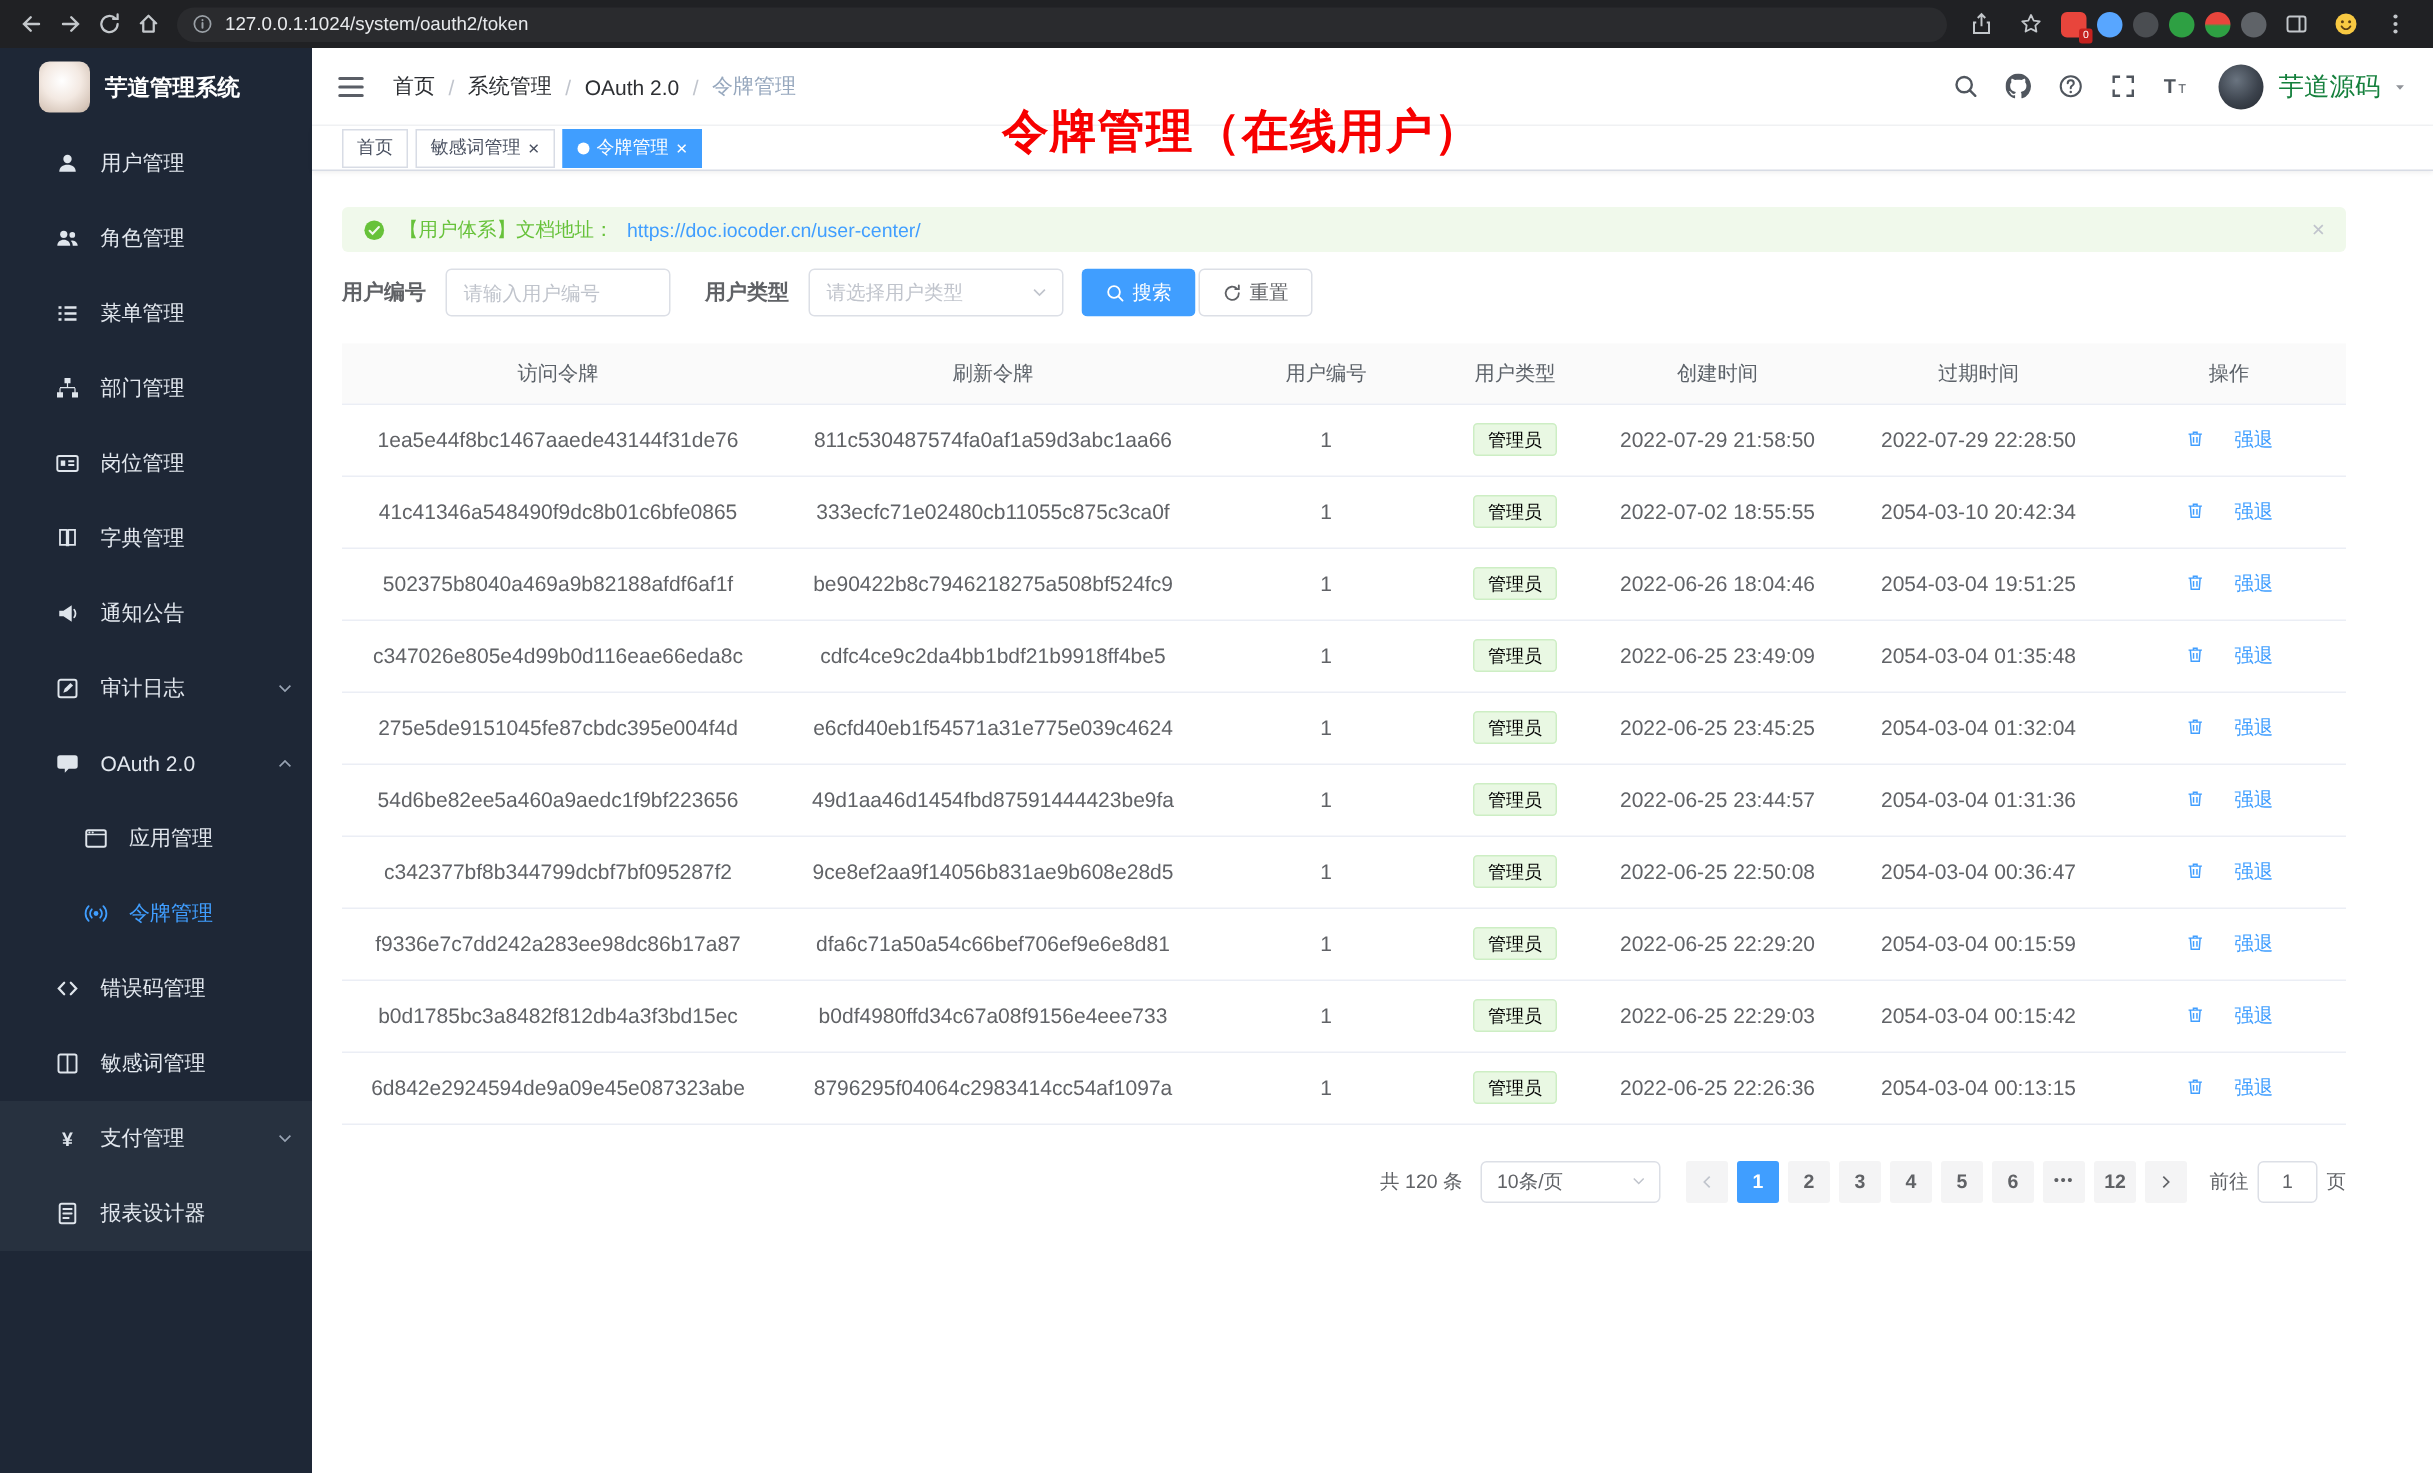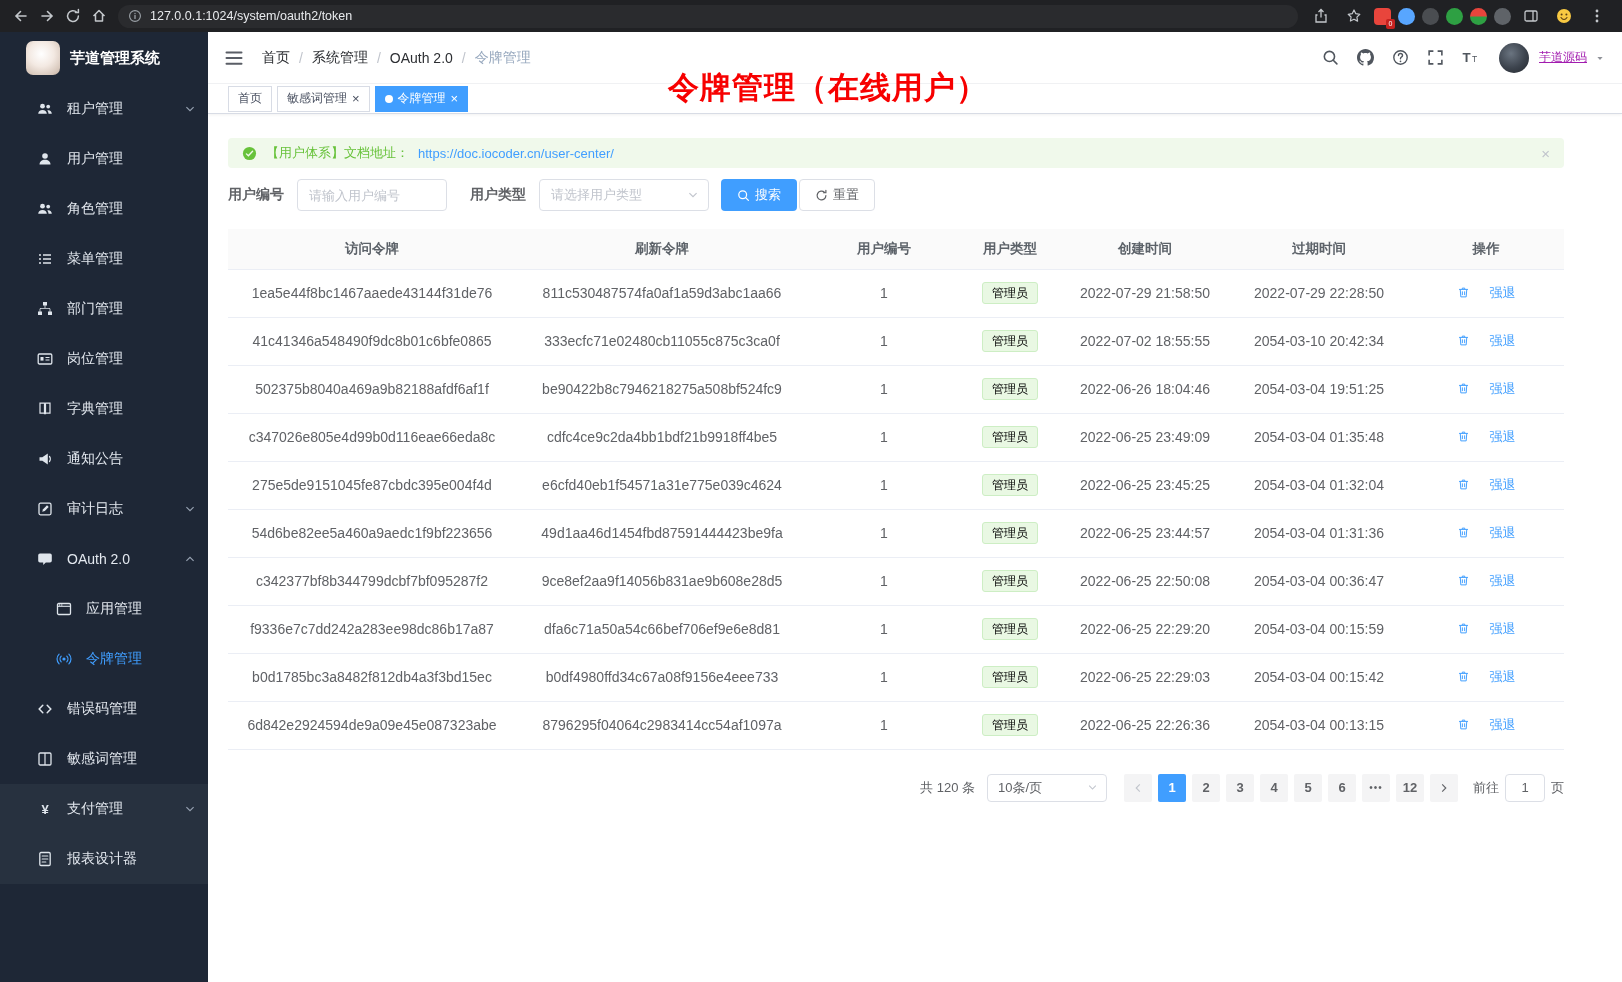--- a/index.html
+++ b/index.html
@@ -50,21 +50,21 @@
 .topbar{height:52px;display:flex;align-items:center;padding:0 16px;flex:0 0 auto;border-bottom:1px solid #f2f3f5;}
 .hamburger{width:20px;height:20px;color:#5a5e66;margin-right:18px;cursor:pointer;}
 .breadcrumb{display:flex;align-items:center;gap:9px;font-size:14px;}
 .bc-item{color:#2d2f33;cursor:pointer;white-space:nowrap;}
 .bc-item.last{color:#97a8be;cursor:default;}
 .bc-sep{color:#c0c4cc;}
 .topbar-right{margin-left:auto;display:flex;align-items:center;gap:2px;}
 .hbtn{width:33px;height:33px;display:flex;align-items:center;justify-content:center;color:#50565e;cursor:pointer;}
 .hbtn svg{width:17px;height:17px;}
 .user-avatar{width:30px;height:30px;border-radius:50%;background:radial-gradient(circle at 40% 35%,#6a7480 0%,#3c434d 55%,#23272e 100%);margin:0 8px 0 10px;cursor:pointer;flex:0 0 auto;}
-.user-name{font-size:12px;color:#a21caf;cursor:pointer;white-space:nowrap;text-decoration:underline;}
+.user-name{font-size:17px;color:#15803d;cursor:pointer;white-space:nowrap;}
 .user-caret{width:12px;height:12px;color:#909399;margin-left:5px;cursor:pointer;}
 
 .tagbar{height:30px;display:flex;align-items:center;gap:5px;padding:0 20px;border-bottom:1px solid #d8dce5;box-shadow:0 1px 3px rgba(0,0,0,.06);flex:0 0 auto;}
 .tag{height:26px;display:inline-flex;align-items:center;gap:5px;padding:0 9px;background:#fff;border:1px solid #d8dce5;color:#495060;font-size:12px;cursor:pointer;white-space:nowrap;}
 .tag .dot{width:8px;height:8px;border-radius:50%;background:#fff;}
 .tag.active{background:var(--accent);border-color:var(--accent);color:#fff;}
 .tag-close{font-style:normal;font-size:13px;line-height:1;cursor:pointer;}
 
 
 .content{flex:1;padding:24px 0 0 20px;min-height:0;position:relative;}
@@ -80,21 +80,21 @@
 .finput{width:150px;height:32px;border:1px solid #dcdfe6;border-radius:4px;padding:0 11px;font-size:13px;color:#606266;outline:none;background:#fff;margin-right:23px;font-family:inherit;}
 .finput::placeholder{color:#c0c4cc;}
 .fselect{width:170px;height:32px;border:1px solid #dcdfe6;border-radius:4px;padding:0 9px 0 11px;display:flex;align-items:center;justify-content:space-between;color:#c0c4cc;font-size:13px;background:#fff;margin-right:12px;cursor:pointer;}
 .fselect .caret{width:12px;height:12px;color:#c0c4cc;}
 .btn{height:32px;border-radius:4px;display:inline-flex;align-items:center;gap:5px;font-size:13px;padding:0 15px;cursor:pointer;border:1px solid transparent;font-family:inherit;}
 .btn .bico{width:13px;height:13px;}
 .btn-primary{background:var(--accent);color:#fff;margin-right:2px;}
 .btn-plain{background:#fff;border-color:#dcdfe6;color:#606266;}
 
 .table{width:100%;border-collapse:collapse;table-layout:fixed;margin-top:18px;}
-.table thead th{height:40px;background:#fafafa;color:#5c6269;font-size:13.5px;font-weight:bold;border-bottom:1px solid #ebeef5;text-align:center;white-space:nowrap;}
+.table thead th{height:40px;background:#fafafa;color:#5c6269;font-size:13.5px;font-weight:normal;border-bottom:1px solid #ebeef5;text-align:center;white-space:nowrap;}
 .table tbody td{height:48px;color:#606266;font-size:14px;text-align:center;border-bottom:1px solid #ebeef5;white-space:nowrap;overflow:hidden;}
 .tag-success{display:inline-block;height:22px;line-height:20px;padding:0 9px;background:#e9f8e3;border:1px solid #cdeec4;border-radius:3px;color:#000000;font-size:12px;}
 .link-btn{border:none;background:none;color:var(--accent);font-size:13px;display:inline-flex;align-items:center;gap:20px;cursor:pointer;font-family:inherit;}
 .link-btn .dicon{width:13px;height:13px;}
 
 .pager{display:flex;align-items:center;justify-content:flex-end;margin-top:24px;color:#606266;font-size:13px;}
 .pager .total{margin-right:12px;white-space:nowrap;}
 .psize{width:120px;height:28px;border:1px solid #dcdfe6;border-radius:4px;display:flex;align-items:center;justify-content:space-between;padding:0 8px 0 10px;cursor:pointer;margin-right:14px;color:#606266;}
 .psize .caret{width:11px;height:11px;color:#c0c4cc;}
 .pages{display:inline-flex;align-items:center;}
@@ -186,36 +186,20 @@
 </div>
 
 <div class="app">
   <aside class="sidebar">
     <div class="logo">
       <span class="logo-img"></span>
       <span class="logo-title">芋道管理系统</span>
     </div>
     <nav class="menu" id="sidebar-menu">
         <div class="menu-item">
-          <span class="micon" data-icon="users">
-            <svg viewBox="0 0 16 16">
-              <circle cx="5.5" cy="5.2" r="2.4" fill="currentColor"></circle>
-              <path d="M1.2 12.8c0-2.4 1.9-3.9 4.3-3.9s4.3 1.5 4.3 3.9z" fill="currentColor"></path>
-              <circle cx="11.2" cy="5.6" r="1.9" fill="currentColor"></circle>
-              <path d="M11.3 9.3c2 .2 3.5 1.6 3.5 3.5h-3.3c0-1.4-.5-2.6-1.4-3.3z" fill="currentColor"></path>
-            </svg>
-          </span>
-          <span class="mlabel">租户管理</span>
-          <span class="chev" data-icon="chevron-down">
-            <svg viewBox="0 0 16 16">
-              <path d="M3.2 5.4L8 10.2l4.8-4.8" fill="none" stroke="currentColor" stroke-width="1.5"></path>
-            </svg>
-          </span>
-        </div>
-        <div class="menu-item">
           <span class="micon" data-icon="user">
             <svg viewBox="0 0 16 16">
               <circle cx="8" cy="5" r="2.8" fill="currentColor"></circle>
               <path d="M2.5 13.5c0-3 2.4-4.7 5.5-4.7s5.5 1.7 5.5 4.7z" fill="currentColor"></path>
             </svg>
           </span>
           <span class="mlabel">用户管理</span>
         </div>
         <div class="menu-item">
           <span class="micon" data-icon="users">

